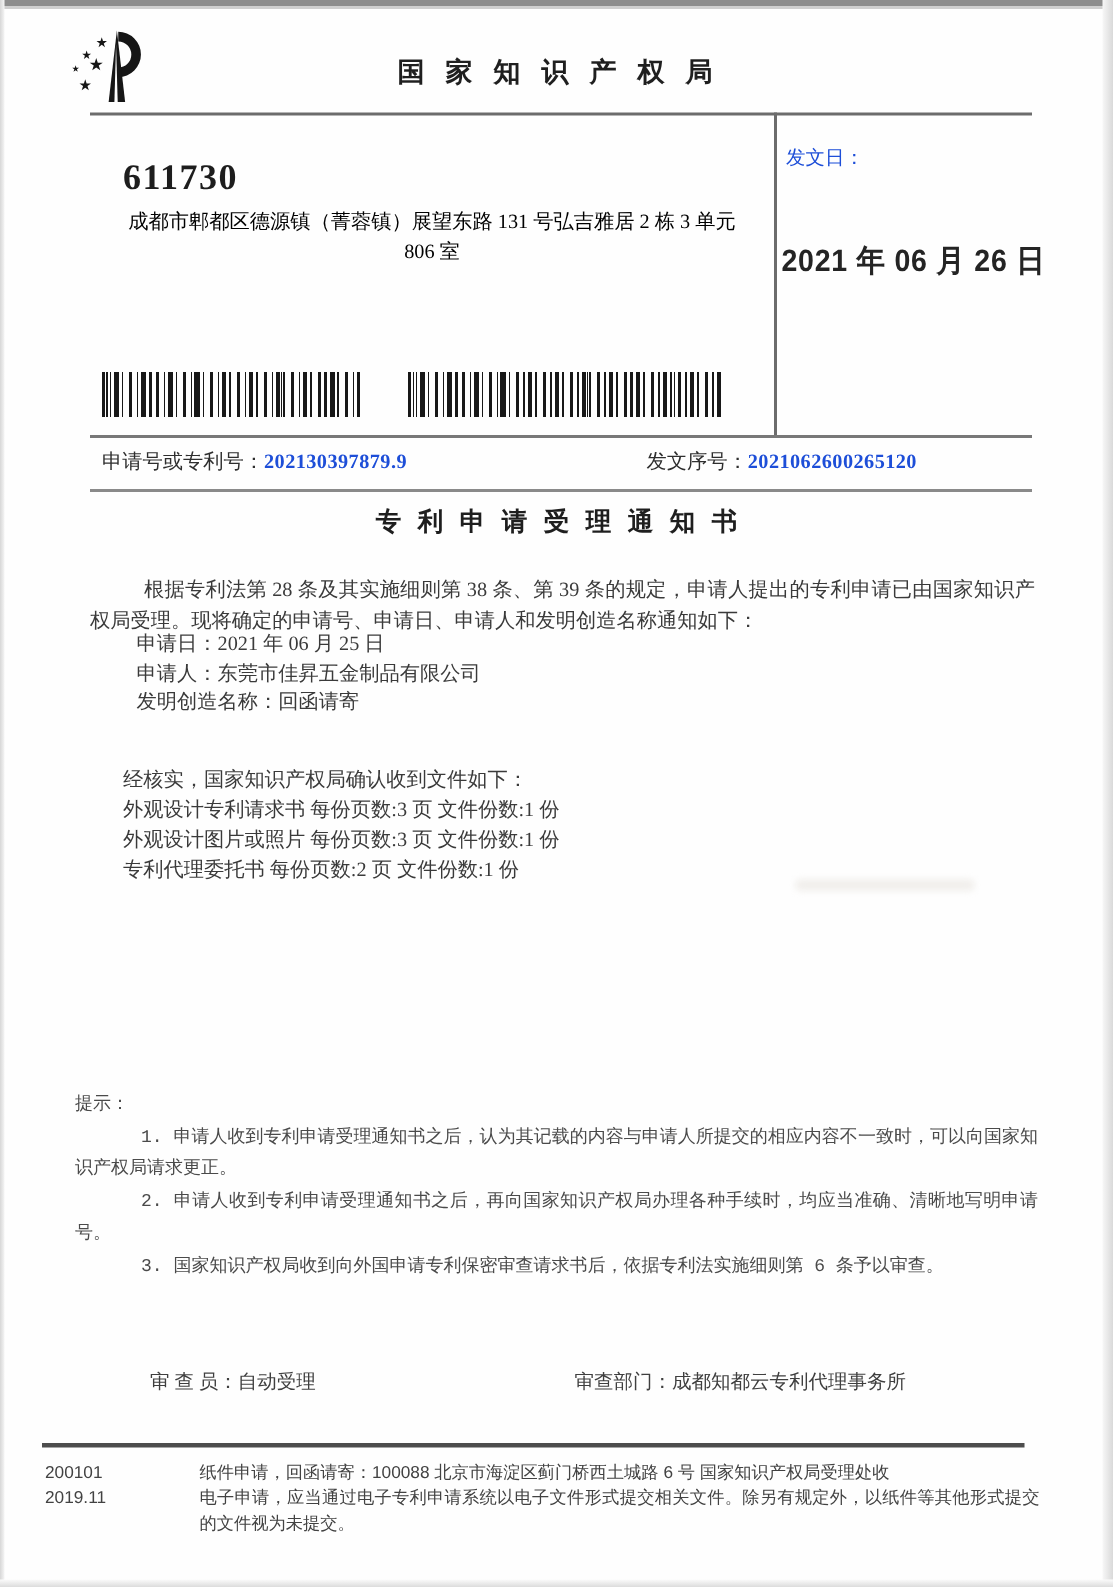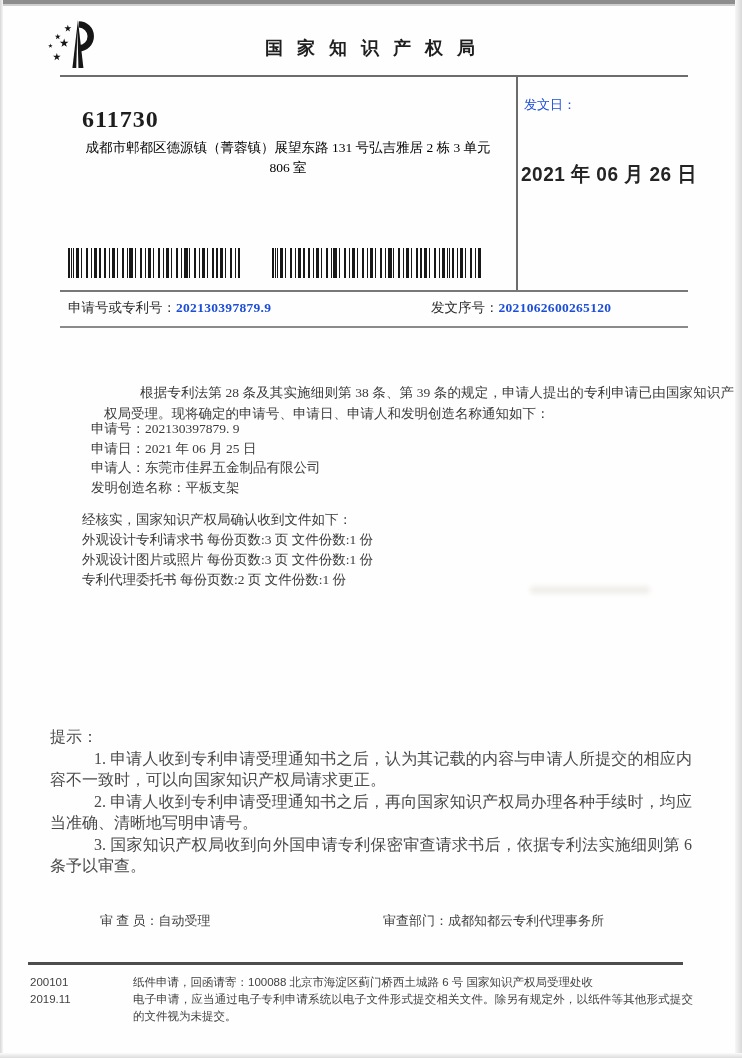--- a/index.html
+++ b/index.html
@@ -48,25 +48,25 @@
   .ref-row{position:absolute;top:299px;left:0;width:742px;font-size:13.5px;color:#2e2e2e;}
   .ref-app{position:absolute;left:68px;top:0;}
   .ref-serial{position:absolute;left:431px;top:0;}
   .ref-row b{font-weight:bold;color:#1d4ed8;letter-spacing:.3px;}
 
   .doc-title{
     position:absolute;top:336px;left:0;right:0;text-align:center;
     font-size:17px;font-weight:bold;letter-spacing:11px;padding-left:11px;color:#1e1e1e;
   }
 
-  .intro{position:absolute;top:368px;left:60px;width:630px;font-size:13.5px;line-height:21.5px;text-indent:36px;text-align:justify;margin-left:44px;}
+  .intro{position:absolute;top:368px;left:60px;width:630px;font-size:13.5px;line-height:21.5px;text-indent:36px;text-align:justify;}
   .fields{position:absolute;top:419px;left:91px;font-size:13.5px;line-height:19.5px;}
   .confirm-docs{position:absolute;top:510px;left:82px;font-size:13.5px;line-height:20px;}
 
-  .tips{position:absolute;top:726px;left:50px;width:642px;font-size:16px;line-height:21.5px;color:#4a4a4a;}
+  .tips{position:absolute;top:726px;left:50px;width:642px;font-size:12px;line-height:21.5px;color:#4a4a4a;font-family:Liberation Mono, monospace;}
   .tips .tip{text-indent:44px;text-align:justify;}
 
   .sig-row{position:absolute;top:912px;left:0;width:742px;font-size:13px;color:#3f3f3f;}
   .sig-examiner{position:absolute;left:100px;top:0;}
   .sig-dept{position:absolute;left:383px;top:0;}
 
   .footer-rule{position:absolute;top:962px;left:28px;width:655px;height:3px;background:#4d4d4d;}
   .footer{position:absolute;top:974px;left:0;width:742px;
     font-family:"Liberation Sans","DejaVu Sans",sans-serif;font-size:11.5px;line-height:17px;color:#424242;}
   .footer-codes{position:absolute;left:30px;top:0;width:70px;}
@@ -122,28 +122,28 @@
     <div class="ref-app">
       <span>申请号或专利号：</span><b>202130397879.9</b>
     </div>
     <div class="ref-serial">
       <span>发文序号：</span><b>2021062600265120</b>
     </div>
   </div>
 
   <div class="hr3"></div>
 
+  <div class="doc-title">专利申请受理通知书</div>
 
   <p class="intro">根据专利法第 28 条及其实施细则第 38 条、第 39 条的规定，申请人提出的专利申请已由国家知识产权局受理。现将确定的申请号、申请日、申请人和发明创造名称通知如下：</p>
 
   <div class="fields">
-    <div><span>申请号：</span><span>202130397879. 9</span></div>
     <div><span>申请日：</span><span>2021 年 06 月 25 日</span></div>
     <div><span>申请人：</span><span>东莞市佳昇五金制品有限公司</span></div>
-    <div><span>发明创造名称：</span><span>平板支架</span></div>
+    <div><span>发明创造名称：</span><span>回函请寄</span></div>
   </div>
 
   <div class="confirm-docs">
     <div>经核实，国家知识产权局确认收到文件如下：</div>
     <div>外观设计专利请求书 每份页数:3 页  文件份数:1 份</div>
     <div>外观设计图片或照片 每份页数:3 页  文件份数:1 份</div>
     <div>专利代理委托书 每份页数:2 页  文件份数:1 份</div>
   </div>
 
   <div class="smudge"></div>

